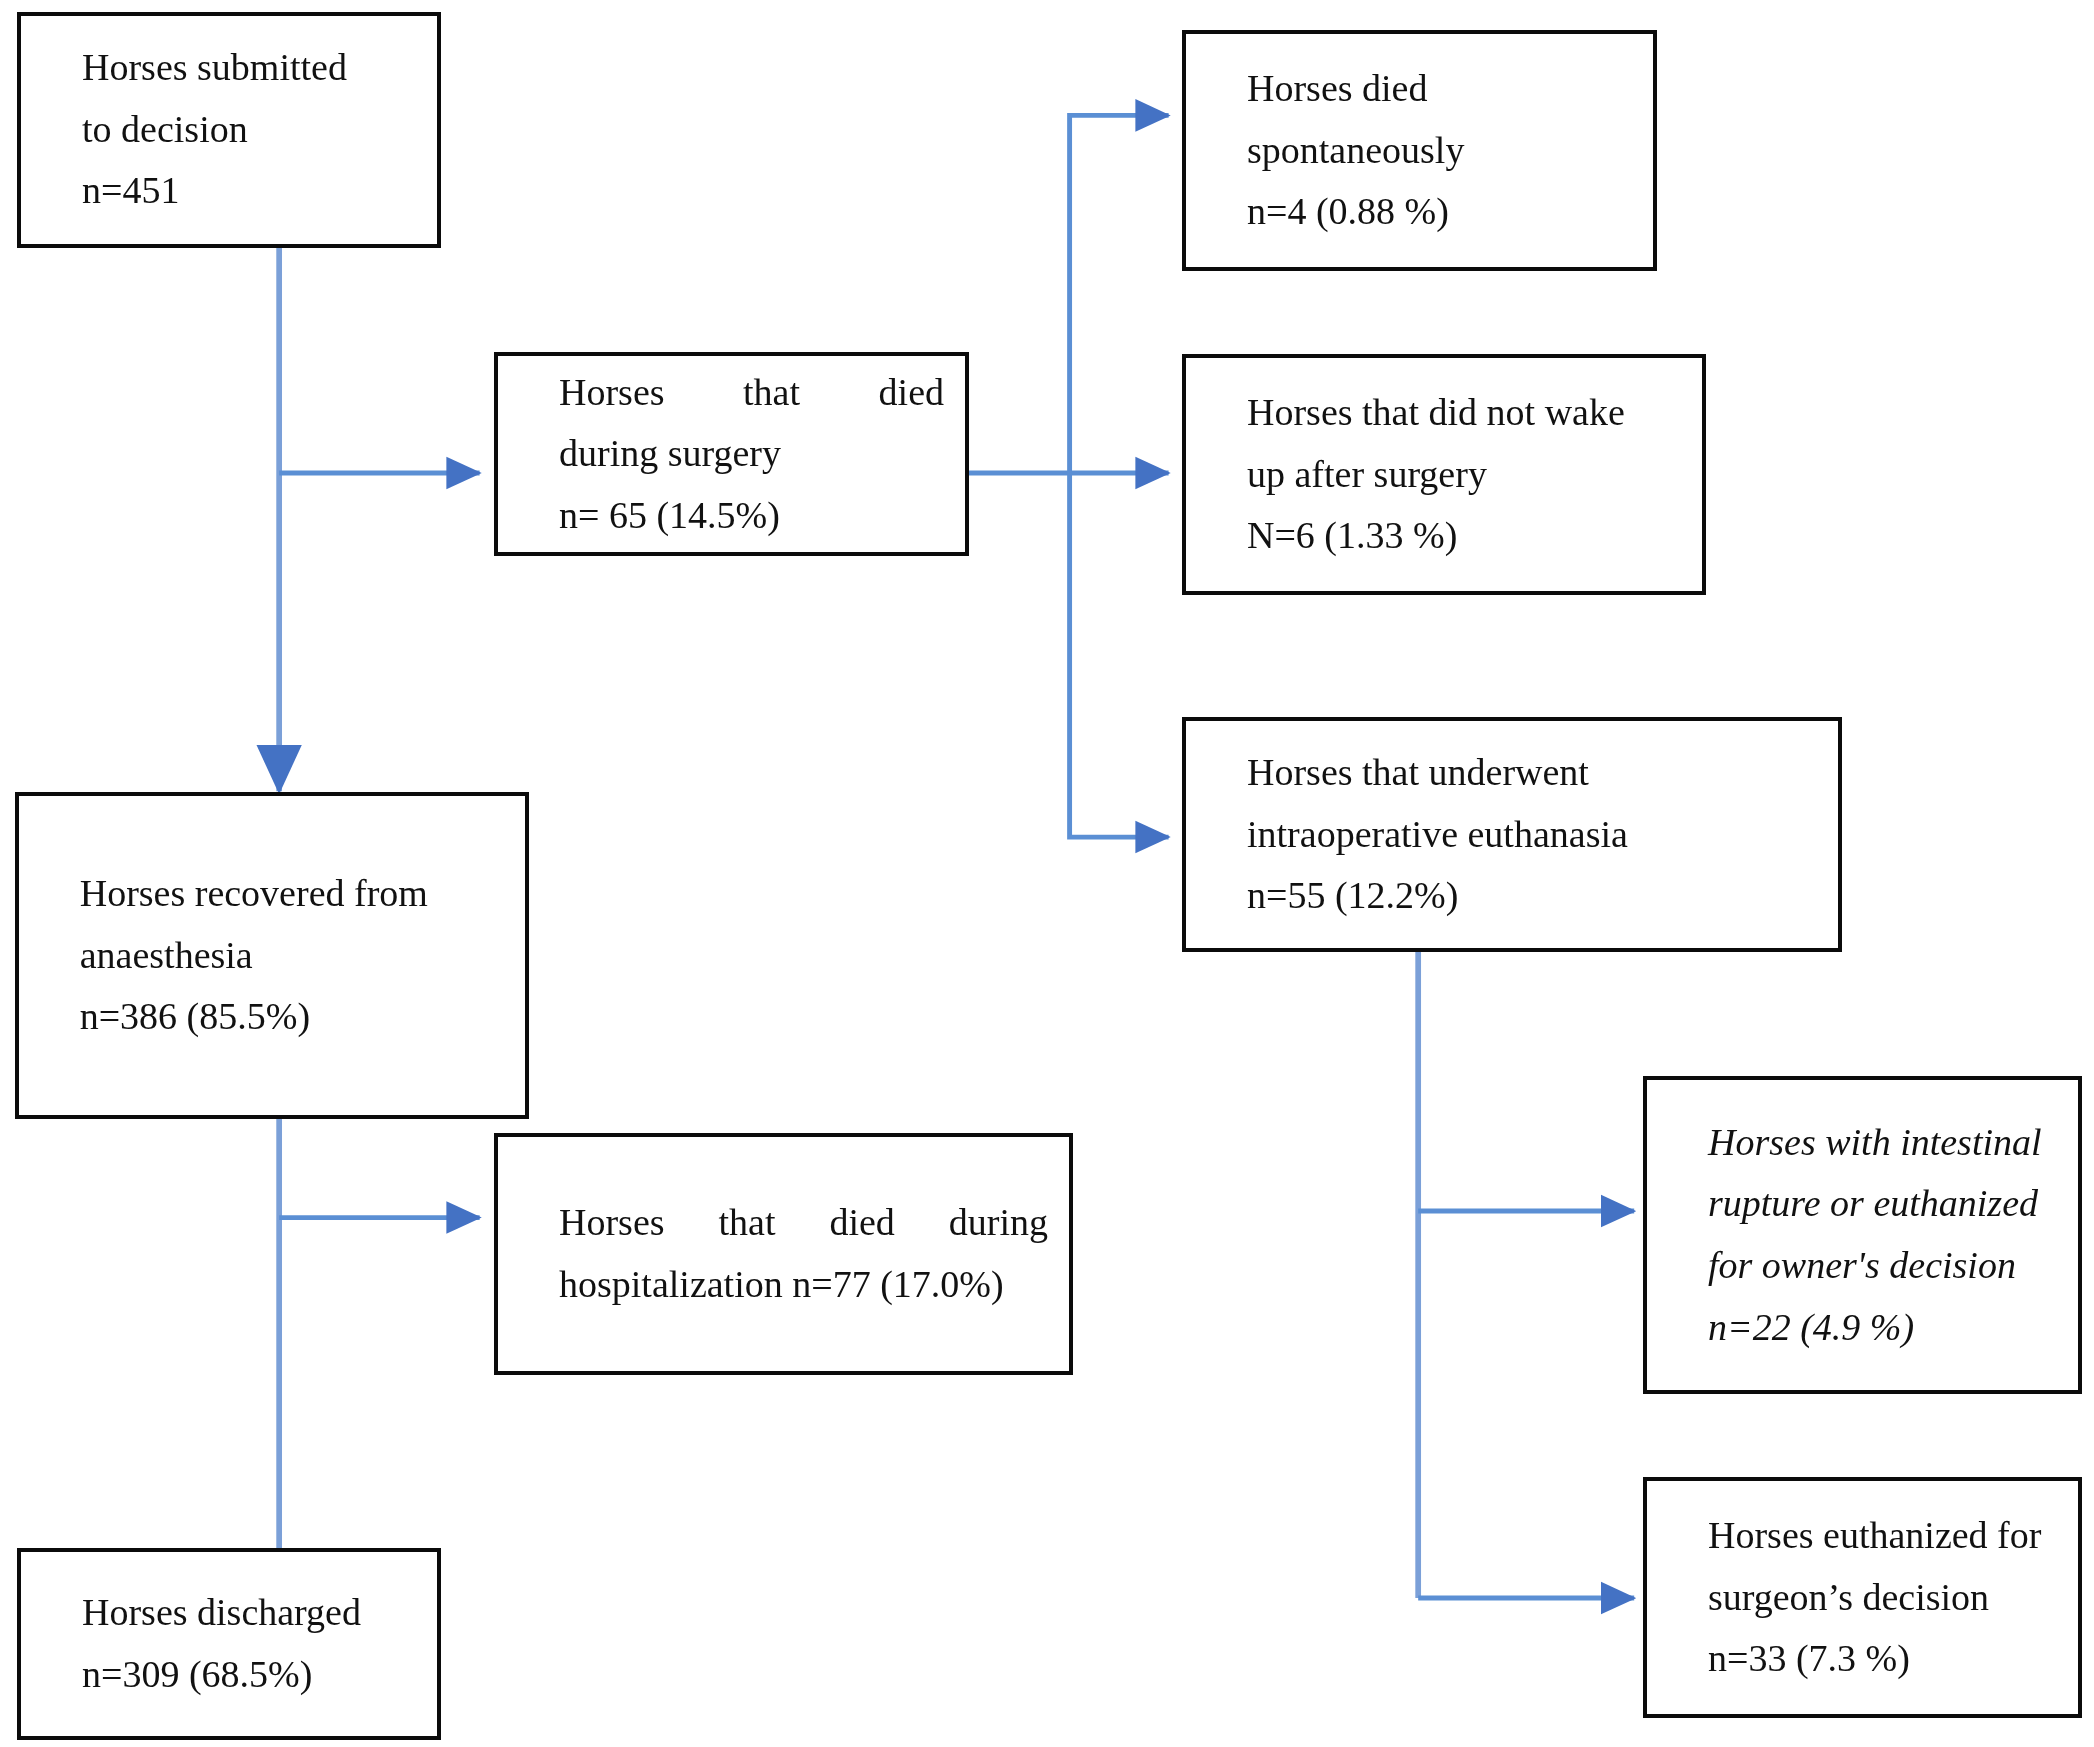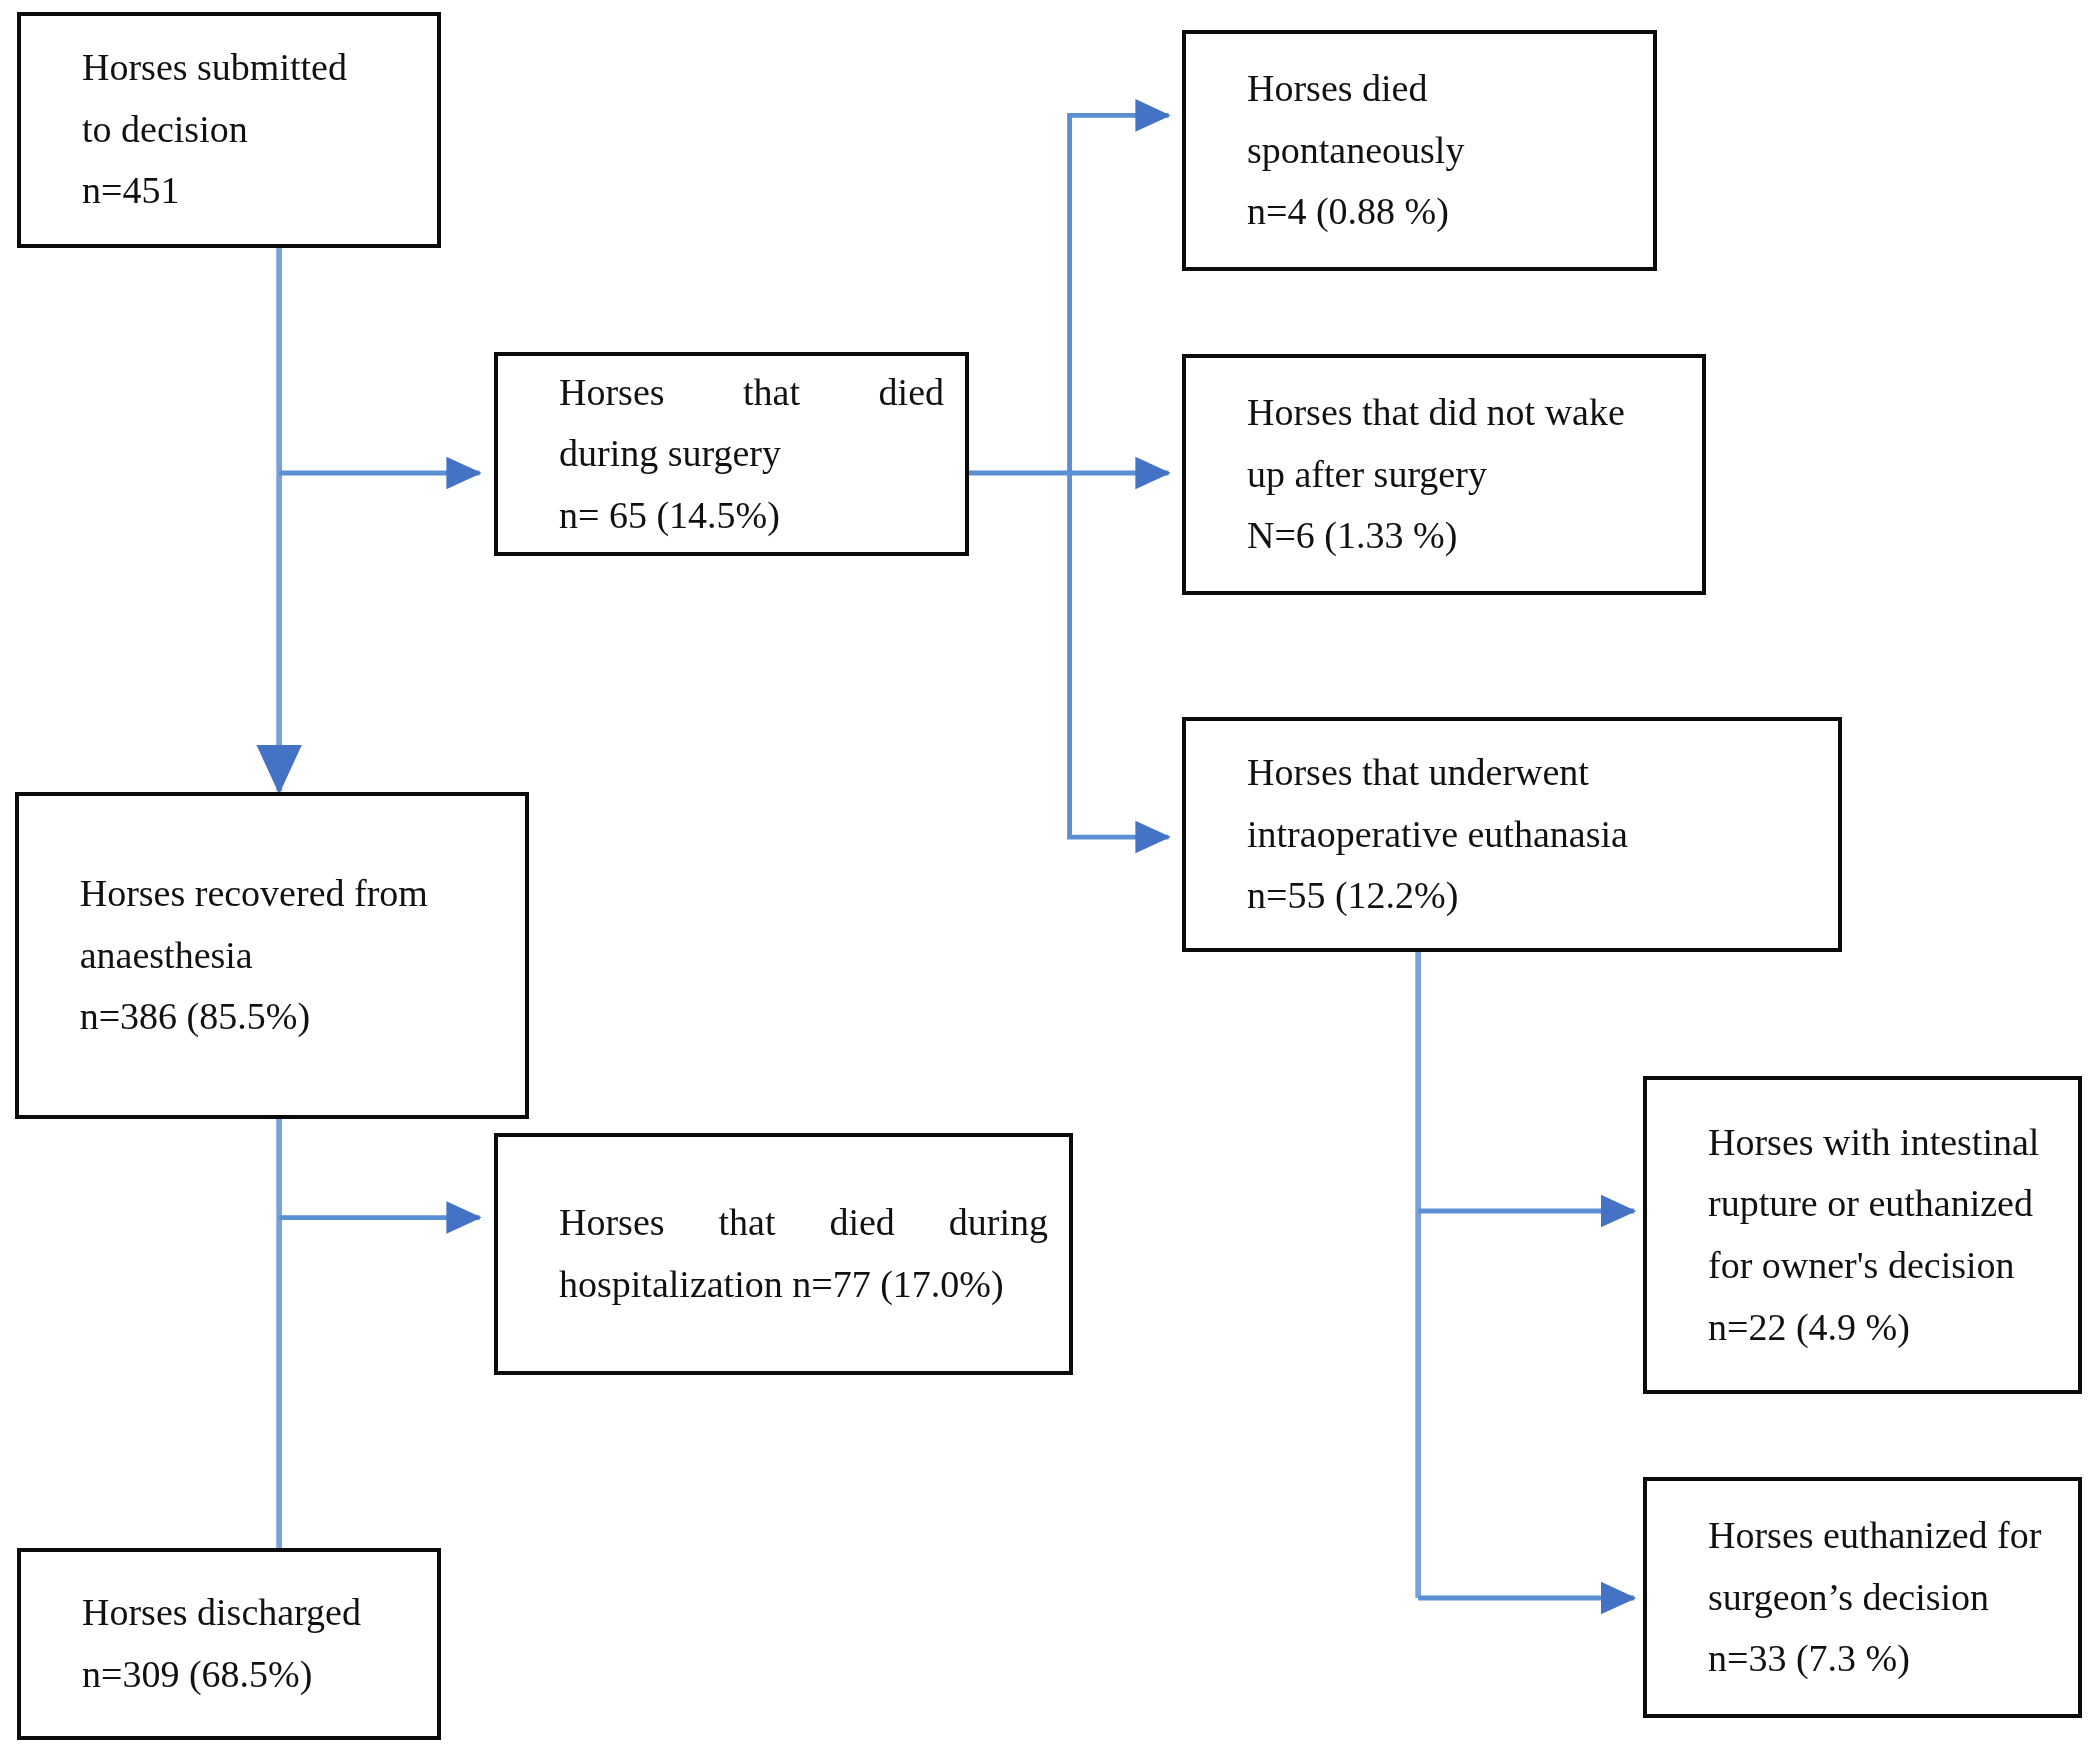--- a/index.html
+++ b/index.html
@@ -117,21 +117,21 @@
     <span class="line">Horses recovered from</span>
     <span class="line">anaesthesia</span>
     <span class="line">n=386 (85.5%)</span>
   </div>
 
   <div class="node justify" style="left:494px; top:1097px; width:579px; height:242px;margin-top:36px;">
     <span class="line">Horses    that    died    during</span>
     <span class="line last">hospitalization n=77 (17.0%)</span>
   </div>
 
-  <div class="node" style="left:1643px; top:1076px; width:439px; height:318px;">
+  <div class="node" style="left:1643px; top:1076px; width:439px; height:318px;font-style:italic;">
     <span class="line">Horses with intestinal</span>
     <span class="line">rupture or euthanized</span>
     <span class="line">for owner's decision</span>
     <span class="line">n=22 (4.9 %)</span>
   </div>
 
   <div class="node" style="left:1643px; top:1477px; width:439px; height:241px;">
     <span class="line">Horses euthanized for</span>
     <span class="line">surgeon’s decision</span>
     <span class="line">n=33 (7.3 %)</span>

